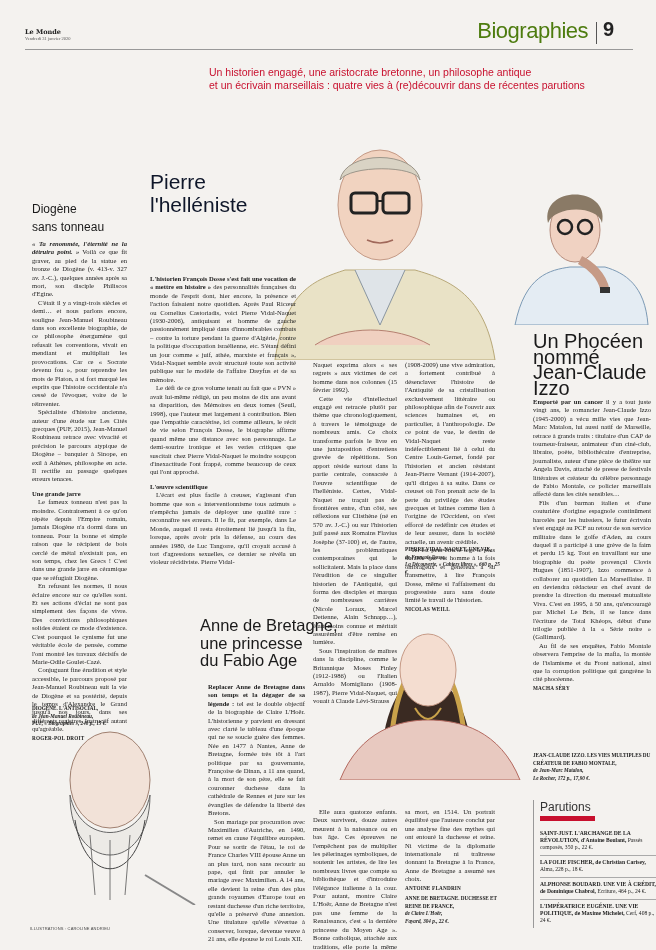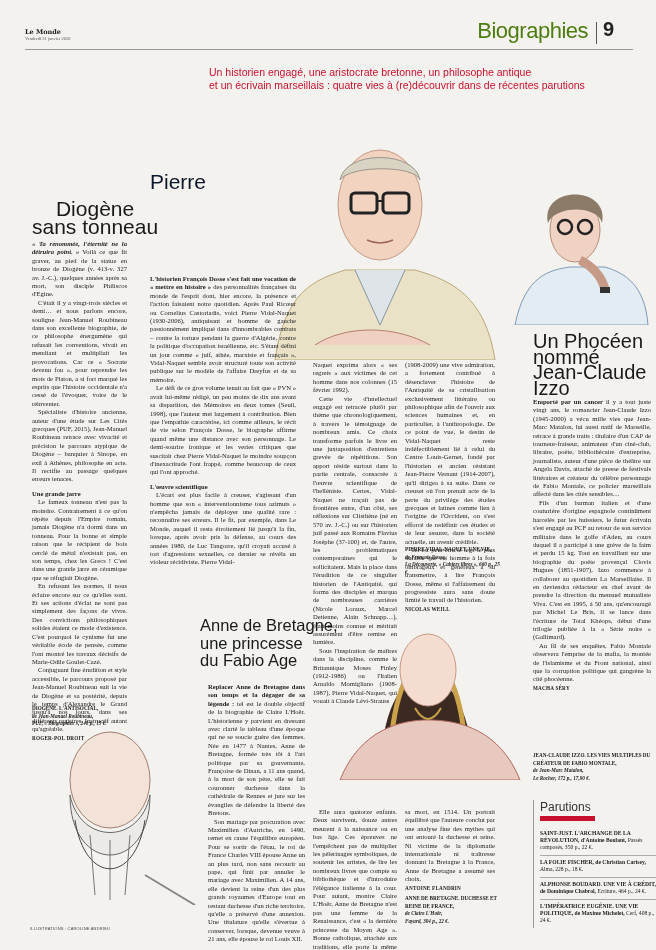--- a/index.html
+++ b/index.html
@@ -11,21 +11,21 @@
   .abs { position:absolute; }
   .masthead-logo { left:25px; top:28px; font-family:"DejaVu Serif", serif; font-weight:bold; font-size:6.5px; color:#222; }
   .masthead-date { left:25px; top:36px; font-size:4.5px; color:#555; }
   .section-title { right:68px; top:18px; font-family:"Liberation Sans", sans-serif; font-weight:300; font-size:22px; color:#4d7c0f; letter-spacing:-0.5px; }
   .page-sep { left:596px; top:22px; width:1px; height:22px; background:#555; }
   .page-num { left:603px; top:18px; font-family:"Liberation Sans", sans-serif; font-weight:bold; font-size:20px; color:#222; }
   .rule-top { left:25px; top:49px; width:608px; height:1px; background:#999; }
   .deck { right:27px; top:66px; width:420px; font-family:"Liberation Sans", sans-serif; font-size:10.5px; line-height:13px; color:#c8102e; }
 
   .headline-sans { font-family:"Liberation Sans", sans-serif; color:#1a1a1a; }
-  .h-diogene { left:32px; top:200px; font-size:21px; line-height:18px;text-align:center; }
+  .h-diogene { left:32px; top:200px; font-size:12px; line-height:18px; }
   .h-pvn { left:150px; top:158px; width:142px; text-align:left; font-family:"Liberation Sans", sans-serif; font-weight:300; font-size:21px; line-height:23px; color:#0f172a;margin-top:12px; }
   .h-anne { left:200px; top:617px; font-size:16.5px; line-height:17.5px; }
   .h-izzo { left:533px; top:334px; font-size:20px; line-height:15.5px; }
 
   .col { font-size:6.6px; line-height:8.4px; text-align:justify; color:#222; hyphens:auto; }
   .col p { margin:0; text-indent:6px; }
   .col p.first { text-indent:0; }
   .col .lead { font-weight:bold; }
   .col .sub { font-weight:bold; margin-top:6px; text-indent:0; }
   .sig { font-weight:bold; font-size:5.2px; letter-spacing:0.2px; margin-top:1px; text-indent:0 !important; }
@@ -126,20 +126,21 @@
   <p class="sig">ROGER-POL DROIT</p>
 </div>
 <div class="abs ref ref-dio">
   <div>DIOGÈNE. L'ANTISOCIAL,</div>
   <div class="refi">de Jean-Manuel Roubineau,</div>
   <div class="refi">PUF, « Biographies », 240 p., 15 €.</div>
 </div>
 
 <div class="abs h-pvn">
   <div>Pierre</div>
+  <div>l'helléniste</div>
 </div>
 <div class="abs col c-pvn1">
   <p class="first"><span class="lead">L'historien François Dosse s'est fait une vocation de « mettre en histoire »</span><span> des personnalités françaises du monde de l'esprit dont, hier encore, la présence et l'action faisaient notre quotidien. Après Paul Ricœur ou Cornelius Castoriadis, voici Pierre Vidal-Naquet (1930-2006), antiquisant et homme de gauche passionnément impliqué dans d'innombrables combats – contre la torture pendant la guerre d'Algérie, contre la politique d'occupation israélienne, etc. S'étant défini un jour comme « juif, athée, marxiste et français », Vidal-Naquet semble avoir structuré toute son activité publique sur le modèle de l'affaire Dreyfus et de sa mémoire.</span></p>
   <p>Le défi de ce gros volume tenait au fait que « PVN » avait lui-même rédigé, un peu moins de dix ans avant sa disparition, des Mémoires en deux tomes (Seuil, 1998), que l'auteur met largement à contribution. Bien que l'empathie caractérise, ici comme ailleurs, le récit de vie selon François Dosse, le biographe affirme quand même une distance avec son personnage. Le demi-sourire ironique et les veries critiques que suscitait chez Pierre Vidal-Naquet le moindre soupçon d'inexactitude l'ont frappé, comme beaucoup de ceux qui l'ont approché.</p>
   <p class="sub">L'œuvre scientifique</p>
   <p>L'écart est plus facile à creuser, s'agissant d'un homme que son « interventionnisme tous azimuts » n'empêcha jamais de déployer une qualité rare : reconnaître ses erreurs. Il le fit, par exemple, dans Le Monde, auquel il resta étroitement lié jusqu'à la fin, lorsque, après avoir pris la défense, au cours des années 1980, de Luc Tangorre, qu'il croyait accusé à tort d'agressions sexuelles, ce dernier se révéla un violeur récidiviste. Pierre Vidal-</p>
 </div>
 <div class="abs col c-pvn2">
   <p class="first">Naquet exprima alors « ses regrets » aux victimes de cet homme dans nos colonnes (15 février 1992).</p>
   <p>Cette vie d'intellectuel engagé est retracée plutôt par thème que chronologiquement, à travers le témoignage de nombreux amis. Ce choix transforme parfois le livre en une juxtaposition d'entretiens grevée de répétitions. Son apport réside surtout dans la partie centrale, consacrée à l'œuvre scientifique de l'helléniste. Certes, Vidal-Naquet ne traçait pas de frontières entre, d'un côté, ses réflexions sur Clisthène (né en 570 av. J.-C.) ou sur l'historien juif passé aux Romains Flavius Josèphe (37-100) et, de l'autre, les problématiques contemporaines qui le sollicitaient. Mais la place dans l'érudition de ce singulier historien de l'Antiquité, qui forma des disciples et marqua de nombreuses carrières (Nicole Loraux, Marcel Detienne, Alain Schnapp…), était moins connue et méritait assurément d'être remise en lumière.</p>

